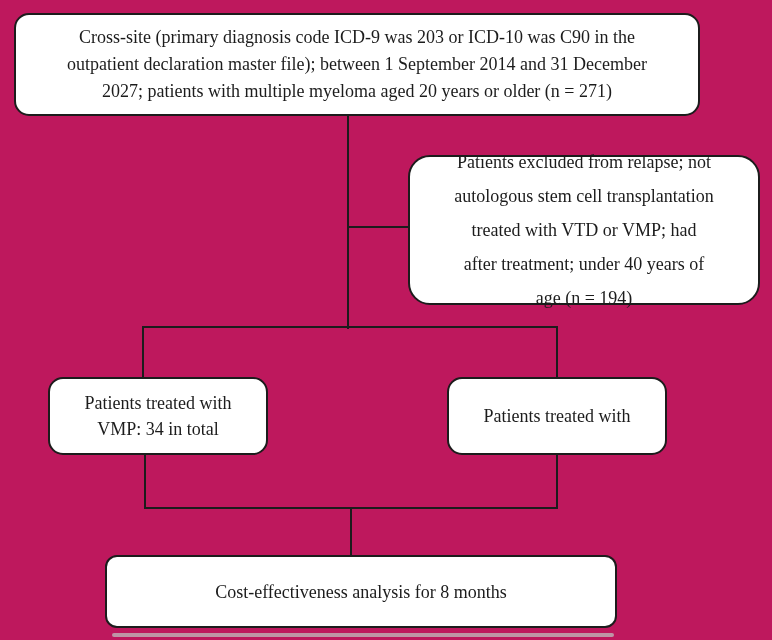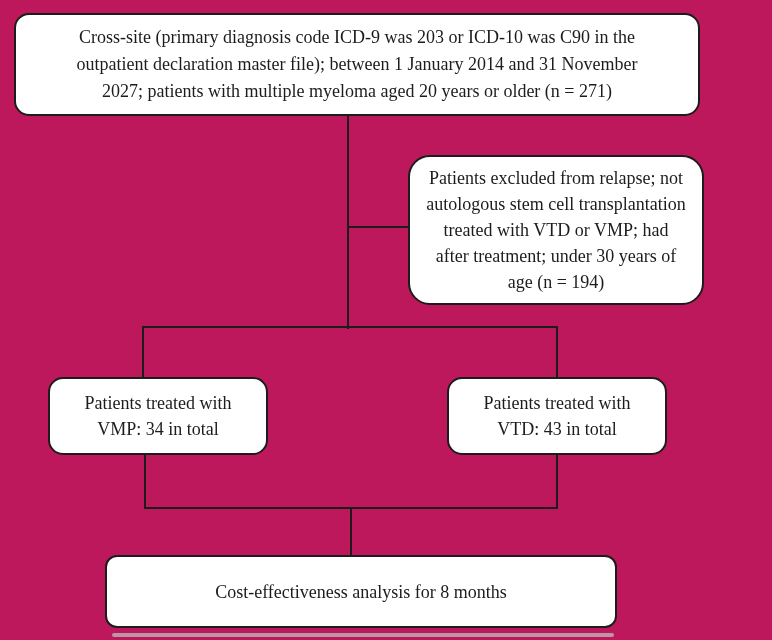--- a/index.html
+++ b/index.html
@@ -49,23 +49,24 @@
     left: 14px;
     top: 13px;
     width: 686px;
     height: 103px;
     border-radius: 15px;
     line-height: 27px;
   }
   .node-excluded {
     left: 408px;
     top: 155px;
-    width: 296px;
+    width: 352px;
     height: 150px;
     border-radius: 22px;
+    gap: 8px;
   }
   .node-vmp {
     left: 48px;
     top: 377px;
     width: 220px;
     height: 78px;
     border-radius: 15px;
   }
   .node-vtd {
     left: 447px;
@@ -106,39 +107,38 @@
     <path d="M348,227 H412"></path>
     <path d="M143,380 V327 H557 V380"></path>
     <path d="M145,452 V508"></path>
     <path d="M557,452 V508"></path>
     <path d="M144,508 H558"></path>
     <path d="M351,508 V558"></path>
   </svg>
 
   <div class="node node-source">
     <div class="tline">Cross-site (primary diagnosis code ICD-9 was 203 or ICD-10 was C90 in the</div>
-    <div class="tline">outpatient declaration master file); between 1 January 2014 and 31 November</div>
+    <div class="tline">outpatient declaration master file); between 1 September 2014 and 31 December</div>
     <div class="tline">2027; patients with multiple myeloma aged 20 years or older (n = 271)</div>
   </div>
 
   <div class="node node-excluded">
     <div class="tline">Patients excluded from relapse; not</div>
     <div class="tline">autologous stem cell transplantation</div>
     <div class="tline">treated with VTD or VMP; had</div>
-    <div class="tline">after treatment; under 30 years of</div>
+    <div class="tline">after treatment; under 40 years of</div>
     <div class="tline">age (n = 194)</div>
   </div>
 
   <div class="node node-vmp">
     <div class="tline">Patients treated with</div>
     <div class="tline">VMP: 34 in total</div>
   </div>
 
   <div class="node node-vtd">
     <div class="tline">Patients treated with</div>
-    <div class="tline">VTD: 43 in total</div>
   </div>
 
   <div class="node node-analysis">
     <div class="tline">Cost-effectiveness analysis for 8 months</div>
   </div>
 
 </div>
 
 </body></html>

